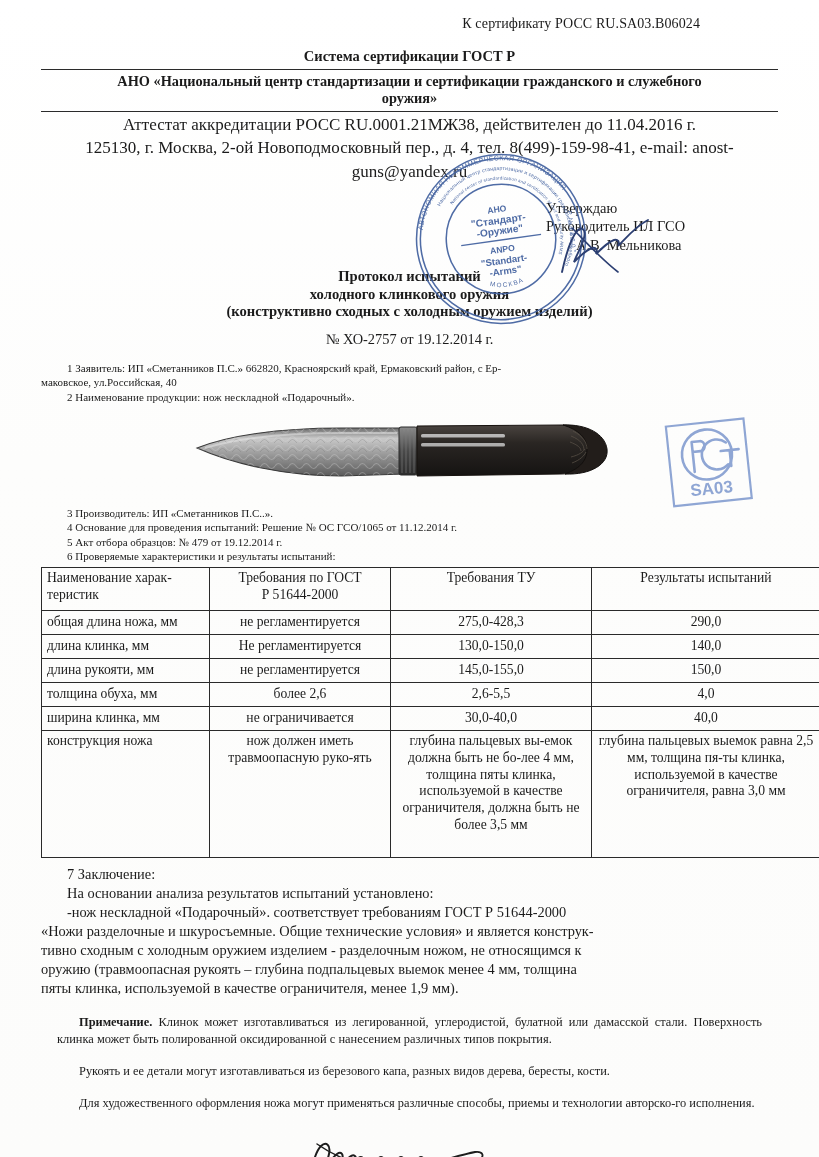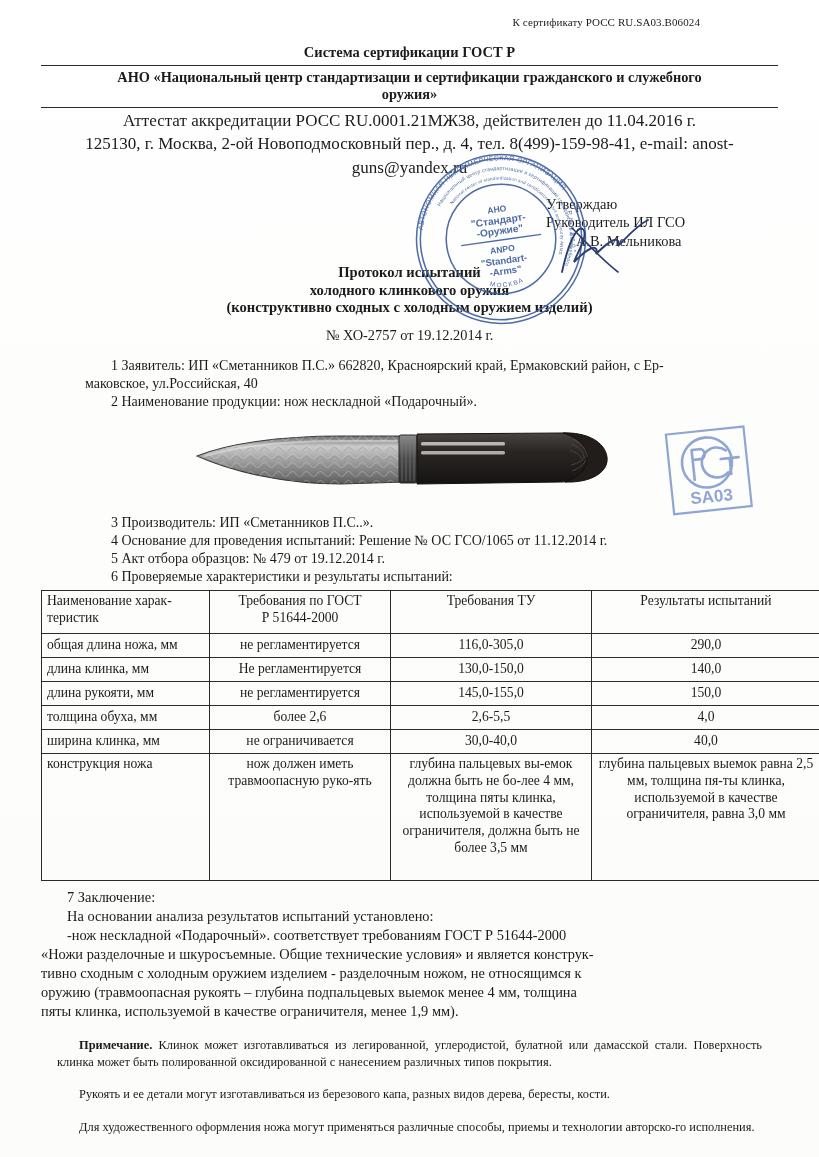--- a/index.html
+++ b/index.html
@@ -29,21 +29,21 @@
   }
   .body-wrap {
     position: relative;
     padding: 0 41px;
     z-index: 3;
   }
 
   
   .cert-ref {
     text-align: right;
-    font-size: 11px;
+    font-size: 14px;
     padding-top: 16px;
     padding-right: 78px;
     letter-spacing: .1px;
   }
   .sys-title {
     text-align: center;
     font-weight: bold;
     font-size: 14.5px;
     margin-top: 16px;
   }
@@ -86,24 +86,23 @@
   }
   .proto .num {
     font-weight: normal;
     font-size: 14.4px;
     margin-top: 10px;
   }
 
   
   .items {
     margin-top: 13px;
-    font-size: 14px;
+    font-size: 11px;
     line-height: 1.3;
     text-align: justify;
-    margin-left: 44px;
   }
   .items p { margin: 0; }
   .ind { text-indent: 26px; }
 
   
   .photo-row {
     position: relative;
     height: 92px;
     margin-top: 8px;
   }
@@ -377,21 +376,21 @@
             <span>Требования по  ГОСТ</span><br>
             <span>Р 51644-2000</span>
           </td>
           <td class="c3">Требования ТУ</td>
           <td class="c4">Результаты испытаний</td>
         </tr>
 
         <tr class="dat">
           <td class="c1">общая длина ножа, мм</td>
           <td class="c2">не регламентируется</td>
-          <td class="c3">116,0-305,0</td>
+          <td class="c3">275,0-428,3</td>
           <td class="c4">290,0</td>
         </tr>
         <tr class="dat">
           <td class="c1">длина клинка, мм</td>
           <td class="c2">Не  регламентируется</td>
           <td class="c3">130,0-150,0</td>
           <td class="c4">140,0</td>
         </tr>
         <tr class="dat">
           <td class="c1">длина рукояти, мм</td>

